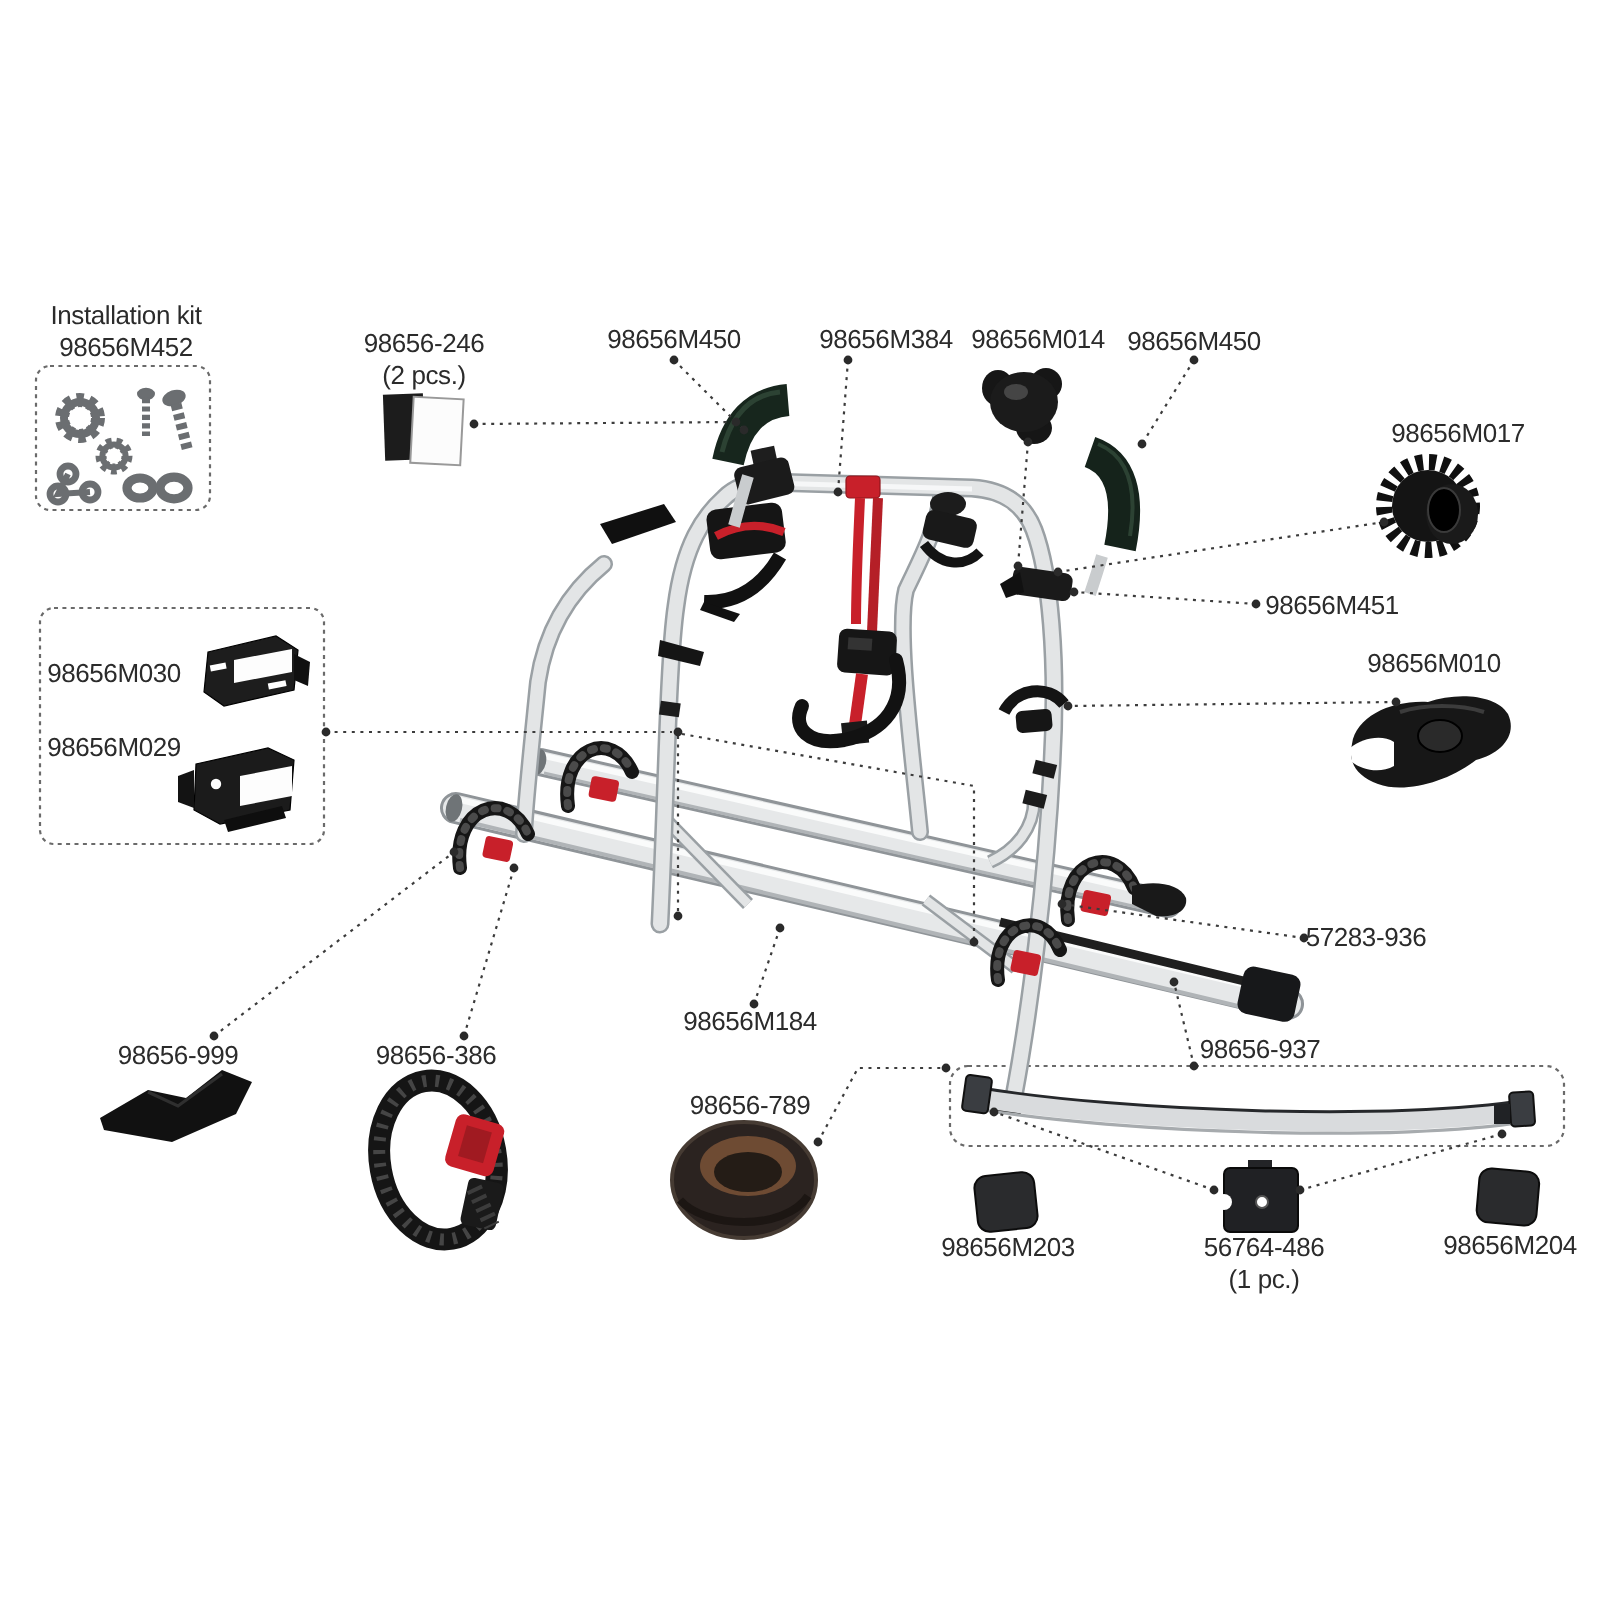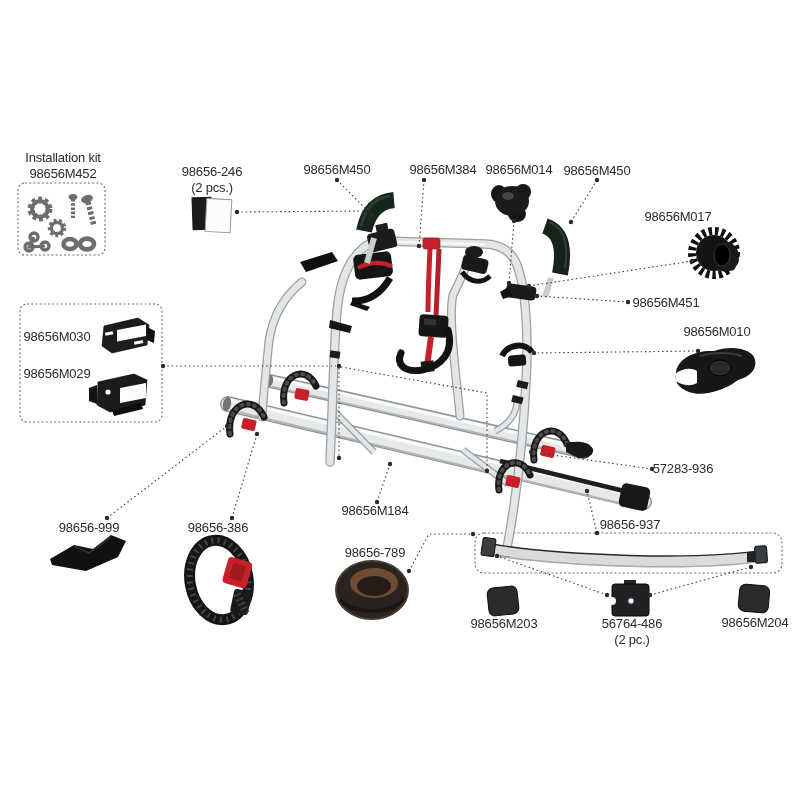--- a/index.html
+++ b/index.html
@@ -300,29 +300,29 @@
   </svg>
 
   <div class="lbl" style="left:63px;top:150px">Installation kit</div>
   <div class="lbl" style="left:63px;top:166px">98656M452</div>
   <div class="lbl" style="left:212px;top:164px">98656-246</div>
   <div class="lbl" style="left:212px;top:180px">(2 pcs.)</div>
   <div class="lbl" style="left:337px;top:162px">98656M450</div>
   <div class="lbl" style="left:443px;top:162px">98656M384</div>
   <div class="lbl" style="left:519px;top:162px">98656M014</div>
   <div class="lbl" style="left:597px;top:163px">98656M450</div>
-  <div class="lbl" style="left:678px;top:209px">98656M017</div>
+  <div class="lbl" style="left:729px;top:209px">98656M017</div>
   <div class="lbl" style="left:666px;top:295px">98656M451</div>
   <div class="lbl" style="left:717px;top:324px">98656M010</div>
   <div class="lbl" style="left:57px;top:329px">98656M030</div>
   <div class="lbl" style="left:57px;top:366px">98656M029</div>
   <div class="lbl" style="left:89px;top:520px">98656-999</div>
   <div class="lbl" style="left:218px;top:520px">98656-386</div>
   <div class="lbl" style="left:375px;top:503px">98656M184</div>
   <div class="lbl" style="left:375px;top:545px">98656-789</div>
   <div class="lbl" style="left:683px;top:461px">57283-936</div>
   <div class="lbl" style="left:630px;top:517px">98656-937</div>
   <div class="lbl" style="left:504px;top:616px">98656M203</div>
   <div class="lbl" style="left:632px;top:616px">56764-486</div>
-  <div class="lbl" style="left:632px;top:632px">(2 pc.)</div>
+  <div class="lbl" style="left:632px;top:632px">(1 pc.)</div>
   <div class="lbl" style="left:755px;top:615px">98656M204</div>
 
 </div>
 
 </body></html>

